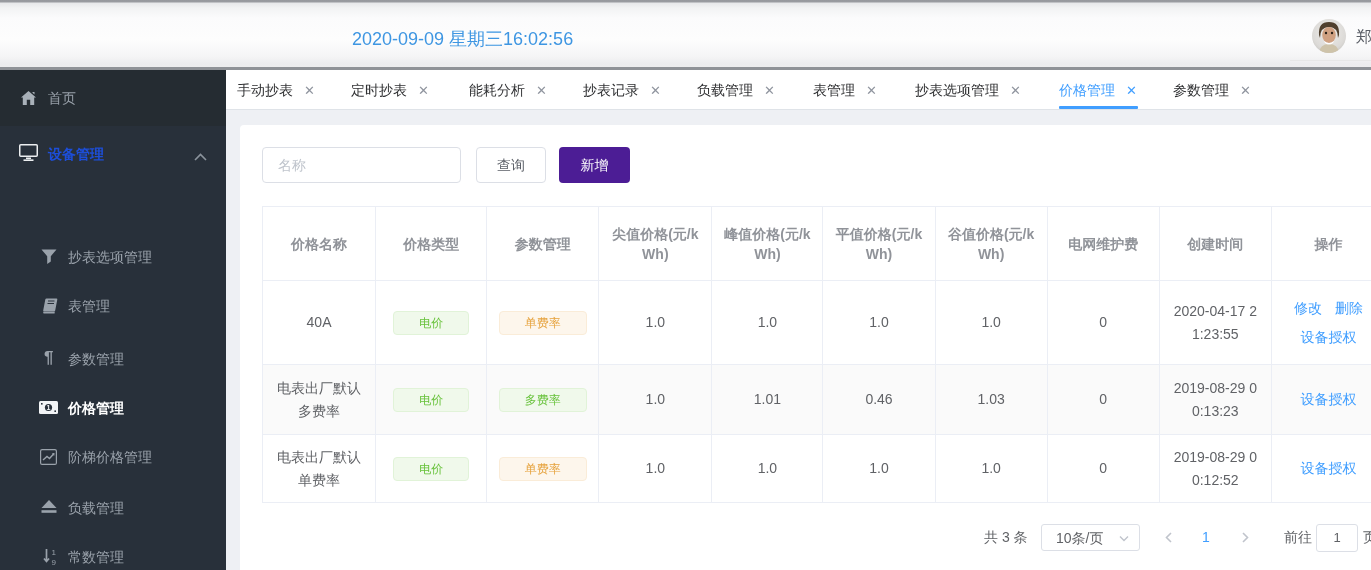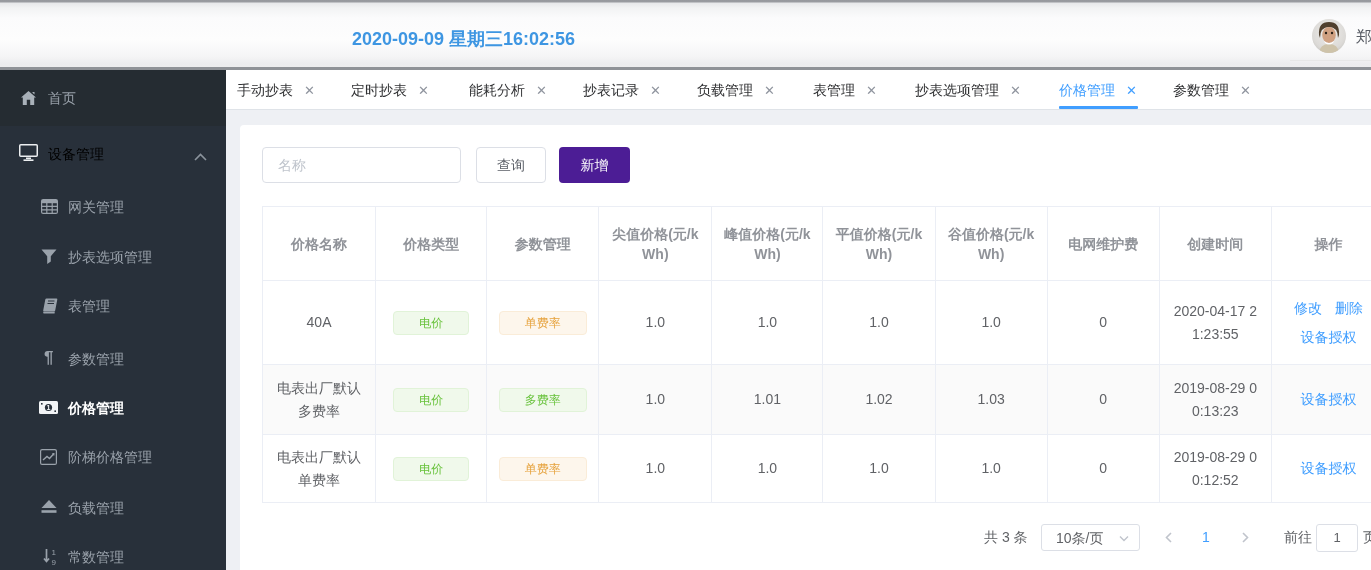--- a/index.html
+++ b/index.html
@@ -3,21 +3,21 @@
 <meta charset="utf-8">
 <style>
 *{margin:0;padding:0;box-sizing:border-box}
 html,body{width:1371px;height:570px;overflow:hidden;font-family:"Liberation Sans",sans-serif;background:#fff}
 #stage{position:relative;width:1371px;height:570px;overflow:hidden}
 
 #header{position:absolute;left:0;top:0;width:1371px;height:70px;
  background:linear-gradient(180deg,#97999e 0,#9a9ca1 2px,#e7e8ea 3px,#f2f3f4 8px,#fbfbfc 18px,#fdfdfd 40px,#f5f5f6 56px,#ececee 64px,#ededee 67px);
  border-bottom:3px solid #8f9297}
 #title{position:absolute;left:12px;top:13px;font-size:32px;font-weight:bold;color:#3e96e2}
-#hdate{position:absolute;left:352px;top:27px;font-size:18px;font-weight:bold;color:#3e96e2}
+#hdate{position:absolute;left:352px;top:27px;font-size:18px;font-weight:normal;color:#3e96e2}
 #avatar{position:absolute;left:1312px;top:19px;width:34px;height:34px;border-radius:50%;overflow:hidden}
 #uname{position:absolute;left:1356px;top:27px;font-size:16px;color:#5a5e66}
 #avline{position:absolute;left:1290px;top:60px;width:81px;height:1px;background:#e7e7e7}
 
 #sidebar{position:absolute;left:0;top:70px;width:226px;height:500px;background:#28303a}
 #homerow{position:absolute;left:0;top:70px;width:226px;height:56px;background:#252c32}
 .mi{position:absolute;left:0;width:226px;font-size:14px;color:#99a1aa}
 .mi .ic{position:absolute;display:inline-block}
 .mi .tx{position:absolute}
 
@@ -80,40 +80,32 @@
 <div id="sidebar"></div>
 <div id="homerow"></div>
 
 <div class="mi" style="top:70px;height:56px">
  <span class="ic" style="left:21px;top:21px"><svg width="15" height="14" viewBox="0 0 15 14">
           <path d="M7.5 0 L15 6.5 L13.2 6.5 L13.2 14 L9.2 14 L9.2 8.8 L5.8 8.8 L5.8 14 L1.8 14 L1.8 6.5 L0 6.5 Z M11.5 1 L13.5 1 L13.5 3.5 L11.5 1.8 Z" fill="#a9b1b9"></path>
         </svg></span>
  <span class="tx" style="left:48px;top:20px">首页</span>
 </div>
 
-<div class="mi" style="top:126px;height:56px;color:#000000;font-weight:normal">
+<div class="mi" style="top:126px;height:56px;color:#1d4ed8;font-weight:bold">
  <span class="ic" style="left:19px;top:18px"><svg width="19" height="17" viewBox="0 0 19 17">
           <rect x="0.75" y="0.75" width="17.5" height="11.5" rx="1" fill="none" stroke="#eceef0" stroke-width="1.5"></rect>
           <rect x="7" y="13.5" width="5" height="1.6" fill="#eceef0"></rect>
           <rect x="4.5" y="15.4" width="10" height="1.6" fill="#eceef0"></rect>
         </svg></span>
  <span class="tx" style="left:48px;top:20px">设备管理</span>
  <span class="ic" style="left:194px;top:22px"><svg width="13" height="8" viewBox="0 0 13 8">
           <path d="M1 7 L6.5 1.5 L12 7" fill="none" stroke="#8b939c" stroke-width="1.6"></path>
         </svg></span>
 </div>
 
-<div class="mi" style="top:182px;height:50px">
- <span class="ic" style="left:41px;top:17px"><svg width="17" height="15" viewBox="0 0 17 15">
-          <rect x="0.6" y="0.6" width="15.8" height="13.8" rx="1.5" fill="none" stroke="#9aa2ab" stroke-width="1.2"></rect>
-          <rect x="1" y="1" width="15" height="3.2" fill="#9aa2ab"></rect>
-          <path d="M1 7.3 H16 M1 10.8 H16 M5.8 4 V15 M11.2 4 V15" stroke="#9aa2ab" stroke-width="1.2" fill="none"></path>
-        </svg></span>
- <span class="tx" style="left:68px;top:17px">网关管理</span>
-</div>
 <div class="mi" style="top:232px;height:50px">
  <span class="ic" style="left:41px;top:17px"><svg width="16" height="15" viewBox="0 0 16 15">
           <path d="M0.5 0.5 L15.5 0.5 L9.8 7.2 L9.8 12.5 L6.2 15 L6.2 7.2 Z" fill="#9aa2ab"></path>
         </svg></span>
  <span class="tx" style="left:68px;top:17px">抄表选项管理</span>
 </div>
 <div class="mi" style="top:282px;height:50px">
  <span class="ic" style="left:42px;top:16px"><svg width="16" height="16" viewBox="0 0 16 16">
           <path d="M4.5 0.5 L14.5 0.5 Q15.5 0.5 15.3 1.5 L13.2 12.5 Q13 13.5 12 13.5 L2 13.5 Q1 13.5 1.2 12.5 L3.3 1.5 Q3.5 0.5 4.5 0.5 Z" fill="#9aa2ab"></path>
           <path d="M2 15.5 Q1 15.5 1.2 14.5 L1.4 13.8 L12.8 13.8 L12.6 15.5 Z" fill="#9aa2ab"></path>
@@ -214,21 +206,21 @@
           <td>0</td>
           <td>2020-04-17 2<br>1:23:55</td>
           <td class="act2"><span class="lnk">修改</span><span style="display:inline-block;width:13px"></span><span class="lnk">删除</span><br><span class="lnk">设备授权</span></td>
         </tr>
 <tr class="str" style="height:70px">
           <td>电表出厂默认<br>多费率</td>
           <td><span class="tag g">电价</span></td>
           <td><span class="tag g">多费率</span></td>
           <td>1.0</td>
           <td>1.01</td>
-          <td>1.02</td>
+          <td>0.46</td>
           <td>1.03</td>
           <td>0</td>
           <td>2019-08-29 0<br>0:13:23</td>
           <td><span class="lnk">设备授权</span></td>
         </tr>
 <tr style="height:68px">
           <td>电表出厂默认<br>单费率</td>
           <td><span class="tag g">电价</span></td>
           <td><span class="tag o">单费率</span></td>
           <td>1.0</td>

